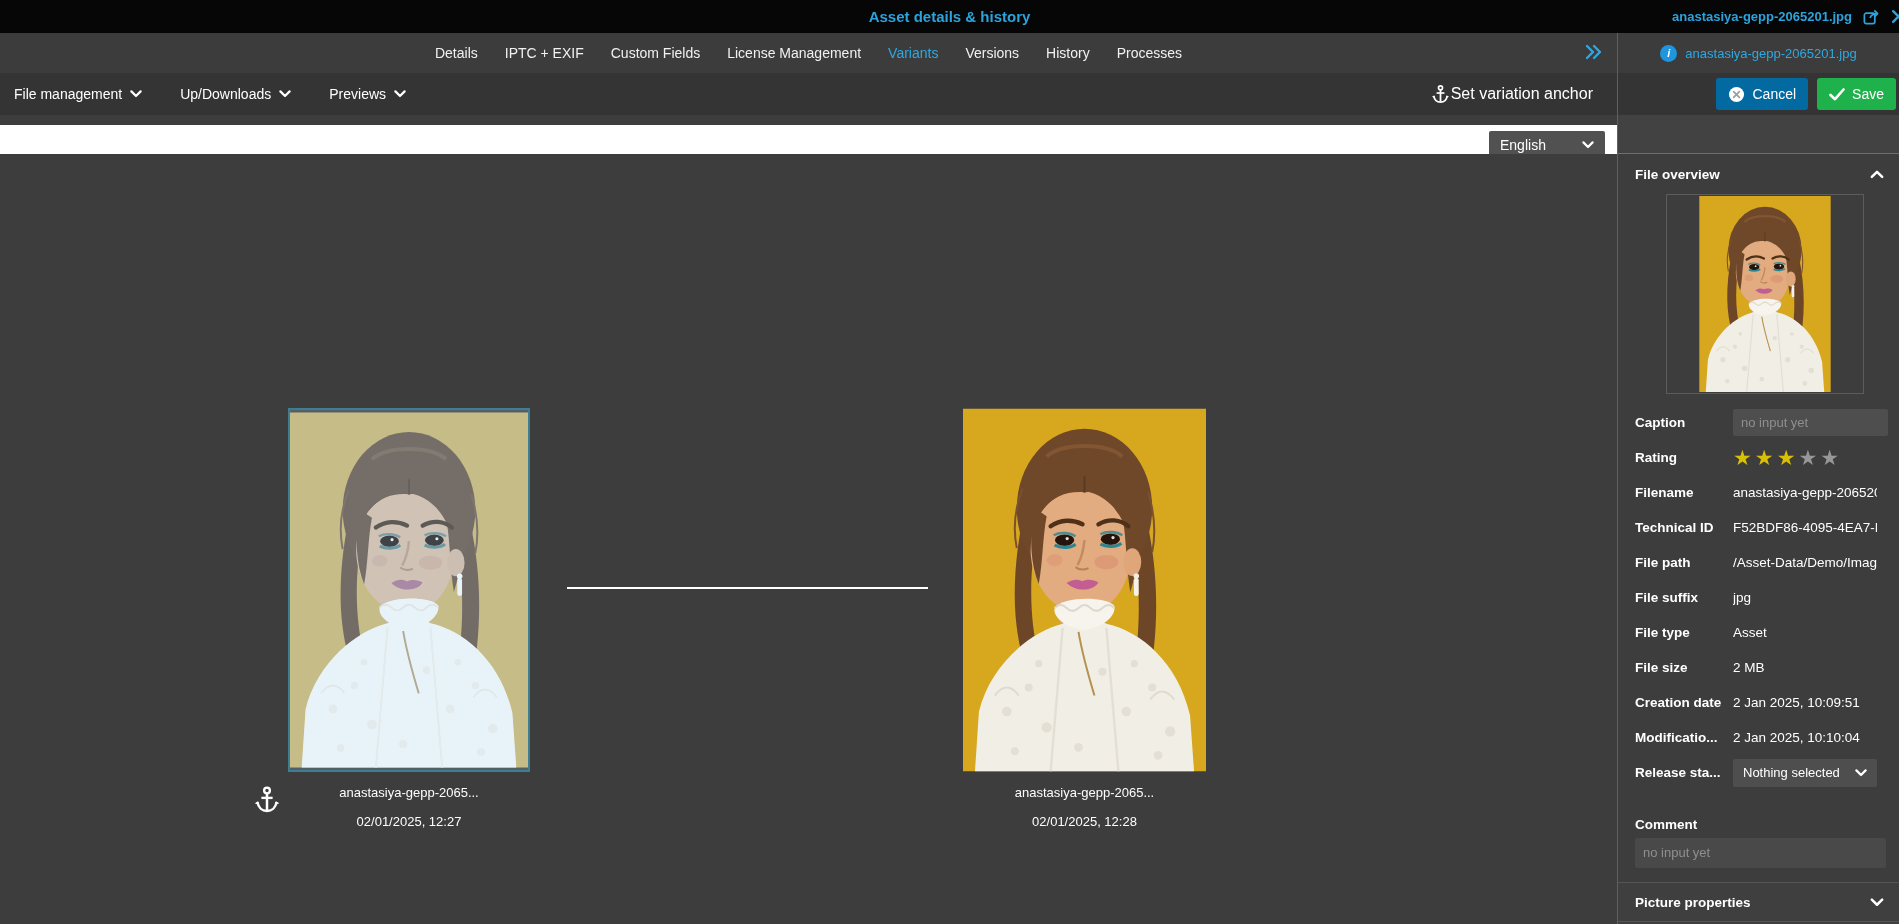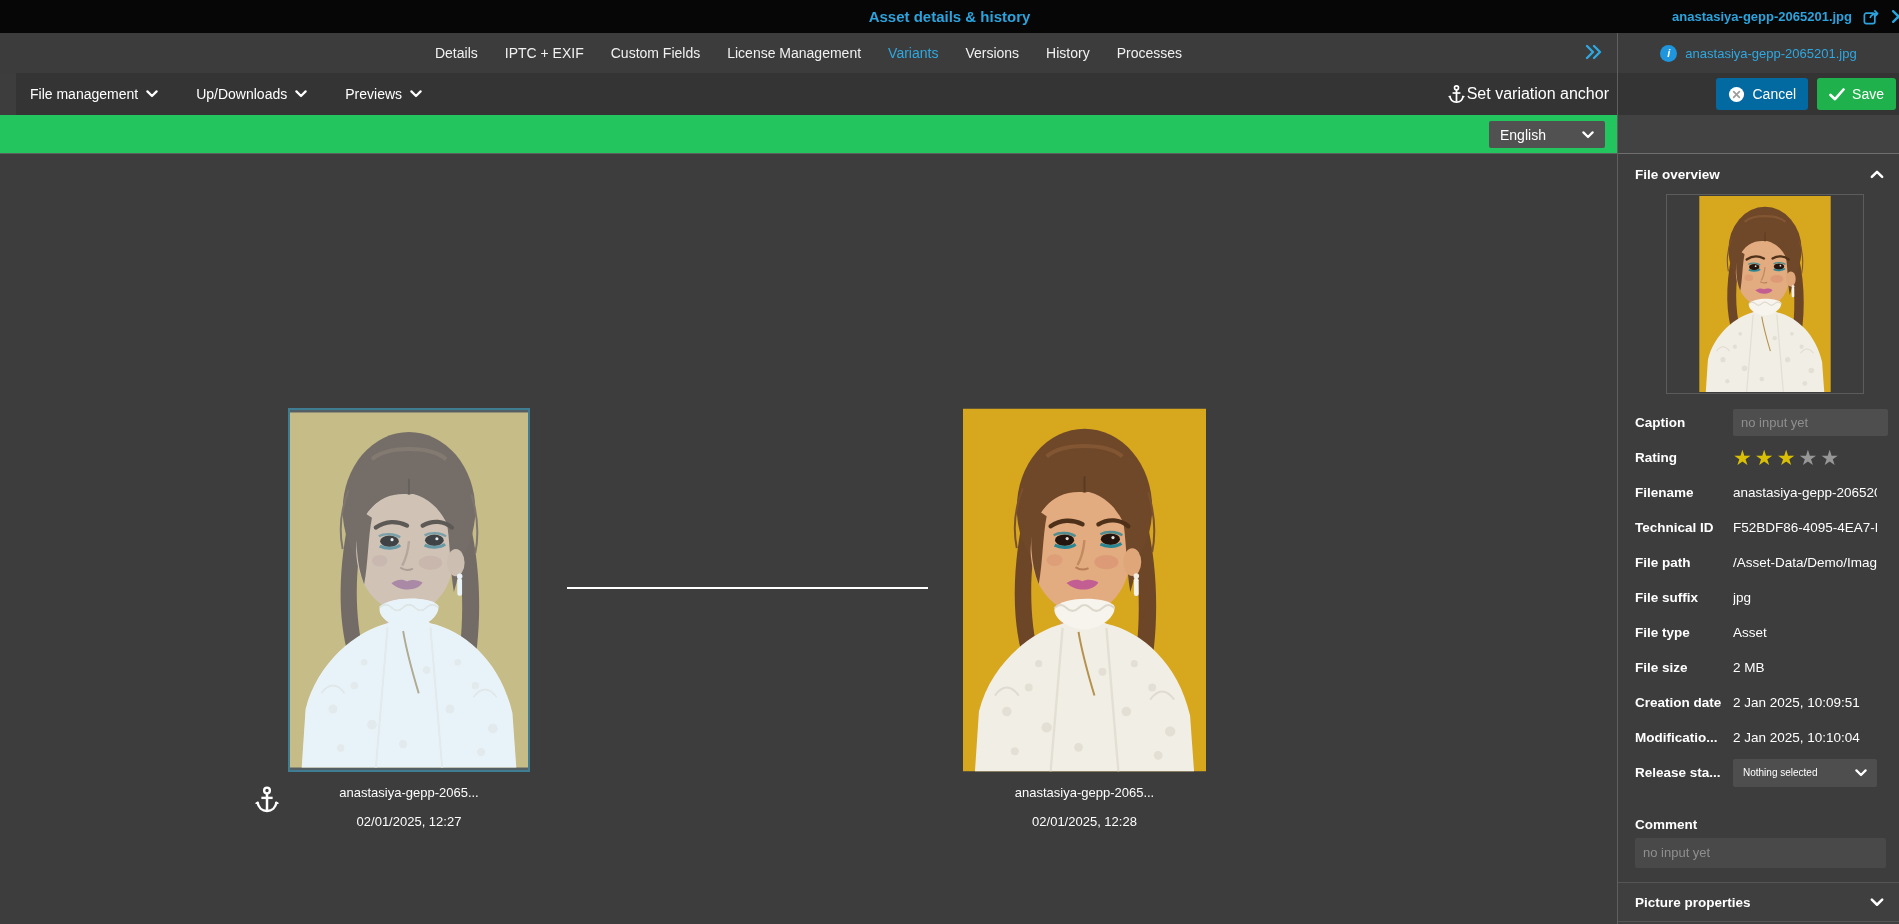--- a/index.html
+++ b/index.html
@@ -18,28 +18,28 @@
 
   
   .tabrow{position:absolute;left:0;top:33px;width:1617px;height:40px;background:#3c3c3c;}
   .tabs{position:absolute;left:0;top:0;width:100%;height:40px;display:flex;justify-content:center;
         align-items:center;gap:27px;}
   .tab{font-size:14px;color:#f1f1f1;cursor:pointer;white-space:nowrap;}
   .tab.active{color:#2fa8e1;}
   .collapse-btn{position:absolute;right:14px;top:10px;}
 
   
-  .toolbar{position:absolute;left:16px;top:73px;width:1617px;height:42px;background:#343434;}
+  .toolbar{position:absolute;left:0;top:73px;width:1617px;height:42px;background:#343434;}
   .toolbar-left{position:absolute;left:14px;top:0;height:42px;display:flex;align-items:center;gap:38px;}
   .dd-btn{display:flex;align-items:center;gap:8px;font-size:14px;color:#fff;cursor:pointer;white-space:nowrap;}
   .toolbar-right{position:absolute;right:24px;top:0;height:42px;display:flex;align-items:center;
         font-size:16px;cursor:pointer;}
 
   
-  .langrow{position:absolute;left:0;top:115px;width:1617px;height:38px;background:#22c55e;
+  .langrow{position:absolute;left:0;top:125px;width:1617px;height:38px;background:#ffffff;
         border-bottom:1px solid #5f5f5f;}
   .lang-dd{position:absolute;right:12px;top:6px;width:116px;height:27px;background:#515151;border-radius:2px;
         display:flex;align-items:center;justify-content:space-between;padding:0 11px;box-sizing:border-box;
         font-size:14px;cursor:pointer;}
 
   
   .canvas{position:absolute;left:0;top:154px;width:1617px;height:770px;background:#3d3d3d;}
   .photo{position:absolute;width:242px;height:364px;box-sizing:border-box;cursor:pointer;}
   .photo svg{display:block;width:100%;height:100%;}
   .photo-left{left:288px;top:254px;border:2px solid #3e7d92;}
@@ -78,21 +78,21 @@
   .frow{display:flex;align-items:center;height:35px;padding-left:17px;padding-right:22px;overflow:hidden;}
   .flabel{width:98px;min-width:98px;font-size:13.5px;font-weight:bold;white-space:nowrap;overflow:hidden;}
   .fvalue{font-size:13.5px;white-space:nowrap;overflow:hidden;}
   .finput{width:155px;height:27px;background:#4e4e4e;border:none;border-radius:2px;color:#ddd;
         font-size:13px;padding:0 8px;box-sizing:border-box;font-family:"Liberation Sans",sans-serif;}
   .finput::placeholder{color:#8f8f8f;}
   .stars{font-size:21px;letter-spacing:3px;line-height:21px;cursor:pointer;}
   .star{color:#979797;}
   .star.star-filled{color:#d9c006;}
   .fselect{width:171px;height:28px;background:#4e4e4e;border-radius:2px;display:flex;align-items:center;
-        justify-content:space-between;padding:0 10px;box-sizing:border-box;font-size:10px;cursor:pointer;}
+        justify-content:space-between;padding:0 10px;box-sizing:border-box;font-size:13px;cursor:pointer;}
   .comment-label{margin:24px 0 0 17px;height:22px;line-height:22px;font-size:13.5px;font-weight:bold;}
   .comment-box{margin:2px 14px 0 17px;width:251px;height:30px;background:#494949;border:none;border-radius:2px;
         color:#ddd;font-size:13px;padding:7px 8px;box-sizing:border-box;resize:none;
         font-family:"Liberation Sans",sans-serif;}
   .comment-box::placeholder{color:#8f8f8f;}
   .sections{margin-top:10px;}
   .section-header{height:38px;background:#3f3f3f;border-top:1px solid #555;display:flex;align-items:center;
         justify-content:space-between;padding:0 15px 0 17px;cursor:pointer;}
 </style>
 </head>

